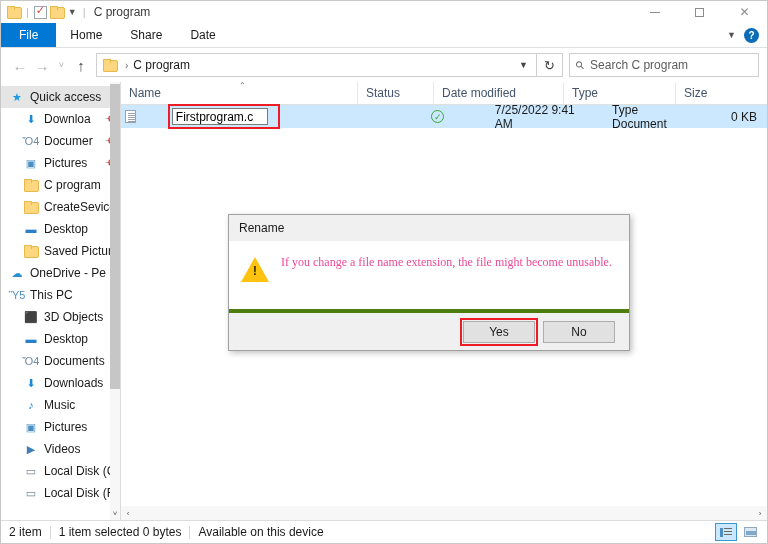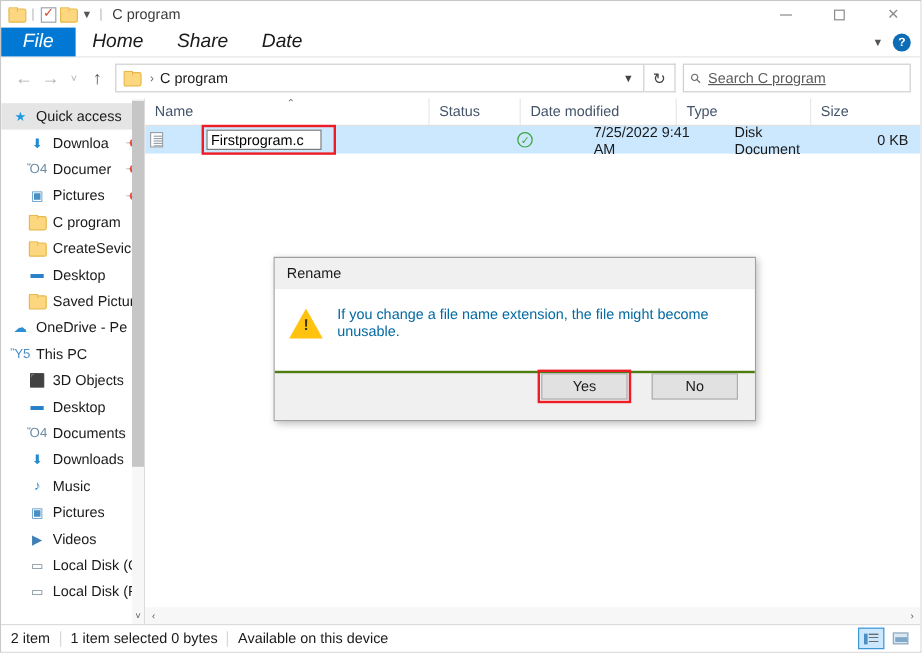--- a/index.html
+++ b/index.html
@@ -28,21 +28,21 @@
   .title-text { font-size: 12px; color: #3b3b3b; margin-left: 3px; }
   .wincontrols { margin-left: auto; display: flex; height: 22px; }
   .wc { width: 45px; height: 22px; display: flex; align-items: center; justify-content: center;
         color: #8c8c8c; font-size: 12px; }
   .wc .sq { width: 9px; height: 9px; border: 1px solid #8c8c8c; }
   .wc .dash { width: 10px; height: 1px; background: #8c8c8c; }
 
   
   .ribbon { height: 25px; display: flex; align-items: stretch; background: #fff;
             border-bottom: 1px solid #dfdfdf; flex: 0 0 25px; }
-  .rtab { padding: 0 14px; display: flex; align-items: center; font-size: 16px; color: #1a1a1a; font-style: italic; }
+  .rtab { padding: 0 14px; display: flex; align-items: center; font-size: 12px; color: #1a1a1a; }
   .rtab.file { background: #0078d4; color: #fff; padding: 0 18px; }
   .ribbon-right { margin-left: auto; display: flex; align-items: center; gap: 8px; padding-right: 8px; }
   .chev { font-size: 9px; color: #555; }
   .help { width: 15px; height: 15px; border-radius: 50%; background: #0c6cb5; color: #fff;
           font-size: 10px; font-weight: bold; display: flex; align-items: center; justify-content: center; }
 
   
   .addrbar { height: 34px; display: flex; align-items: center; gap: 0; padding: 0 8px;
              background: #fff; flex: 0 0 34px; }
   .navbtn { width: 22px; height: 24px; display: flex; align-items: center; justify-content: center;
@@ -53,21 +53,21 @@
              align-items: center; padding: 0 4px; margin-left: 4px; }
   .addr-folder { margin: 0 3px 0 2px; }
   .crumb-sep { color: #6b6b6b; font-size: 10px; margin: 0 5px; }
   .crumb { font-size: 12px; color: #1a1a1a; }
   .addr-chev { margin-left: auto; font-size: 9px; color: #444; padding-right: 4px; }
   .refresh { width: 26px; height: 24px; display: flex; align-items: center; justify-content: center;
              font-size: 13px; color: #444; border: 1px solid #cfcfcf; border-left: none; }
   .searchbox { width: 190px; height: 24px; border: 1px solid #cfcfcf; background: #fff;
                display: flex; align-items: center; padding: 0 6px; margin-left: 6px; }
   .search-ico { color: #6b6b6b; font-size: 11px; margin-right: 6px; transform: rotate(-45deg); display:inline-block;}
-  .search-ph { color: #5c5c5c; font-size: 12px; text-decoration: underline; }
+  .search-ph { color: #5c5c5c; font-size: 12px; }
 
   
   .body { flex: 1; display: flex; min-height: 0; position: relative; }
 
   
   .sidebar { width: 119px; background: #fff; position: relative; overflow: hidden; flex: 0 0 119px; }
   .navlist { padding-top: 4px; }
   .navitem { height: 22px; display: flex; align-items: center; padding-left: 8px; font-size: 12px;
              color: #1a1a1a; white-space: nowrap; position: relative; }
   .navitem.selected { background: #e5e5e5; }
@@ -142,23 +142,23 @@
                 display: flex; flex-direction: column; z-index: 50; }
   .dlg-titlebar { height: 26px; background: #f0f0f0; display: flex; align-items: center;
                   padding-left: 10px; font-size: 12px; color: #1a1a1a; }
   .dlg-body { flex: 1; background: #fff; display: flex; padding: 14px 16px 8px 12px; }
   .warn { width: 30px; height: 27px; flex: 0 0 30px; position: relative; margin-top: 2px; }
   .warn-tri { width: 0; height: 0; border-left: 14px solid transparent; border-right: 14px solid transparent;
               border-bottom: 25px solid #ffc20e; position: absolute; left: 0; top: 0; }
   .warn-ex { position: absolute; left: 0; top: 7px; width: 28px; text-align: center;
              font-size: 13px; font-weight: bold; color: #3d3200; line-height: 1; }
   .dlg-msgs { padding-left: 10px; }
-  .dlg-msg { font-size: 12px; color: #0369a1; margin-bottom: 12px; }
-  .dlg-footer { height: 41px; background: #f0f0f0; border-top: 2px solid #4d7c0f;
-                display: flex; align-items: flex-start; justify-content: flex-end; gap: 20px; padding-right: 14px; }
+  .dlg-msg { font-size: 12px; color: #ec4899; margin-bottom: 12px; font-family: Liberation Serif, serif; }
+  .dlg-footer { height: 41px; background: #f0f0f0; border-top: 4px solid #4d7c0f;
+                display: flex; align-items: center; justify-content: flex-end; gap: 8px; padding-right: 14px; }
   .dlg-btn { width: 72px; height: 22px; background: #e1e1e1; border: 1px solid #adadad;
              font-size: 12px; display: flex; align-items: center; justify-content: center;
              color: #1a1a1a; position: relative; }
   .btn-annot { position: absolute; left: -4px; top: -4px; right: -4px; bottom: -4px;
                border: 2px solid #ee1c25; }
 </style>
 </head>
 <body>
 
 <div class="window">
@@ -329,21 +329,21 @@
               <span class="doc-ico"></span>
             </div>
           <div class="rename-wrap">
             <div class="rename-box">Firstprogram.c</div>
             <div class="annot-red"></div>
           </div>
           <div class="cell cell-status" style="margin-left:113px">
             <span class="sync-ico">✓</span>
           </div>
           <div class="cell cell-date">7/25/2022 9:41 AM</div>
-          <div class="cell cell-type">Disk Document</div>
+          <div class="cell cell-type">Type Document</div>
           <div class="cell cell-size">0 KB</div>
         </div>
       </div>
 
       <div class="hscroll">
         <span class="hs-arrow">‹</span>
         <span class="hs-arrow">›</span>
       </div>
     </div>
 

